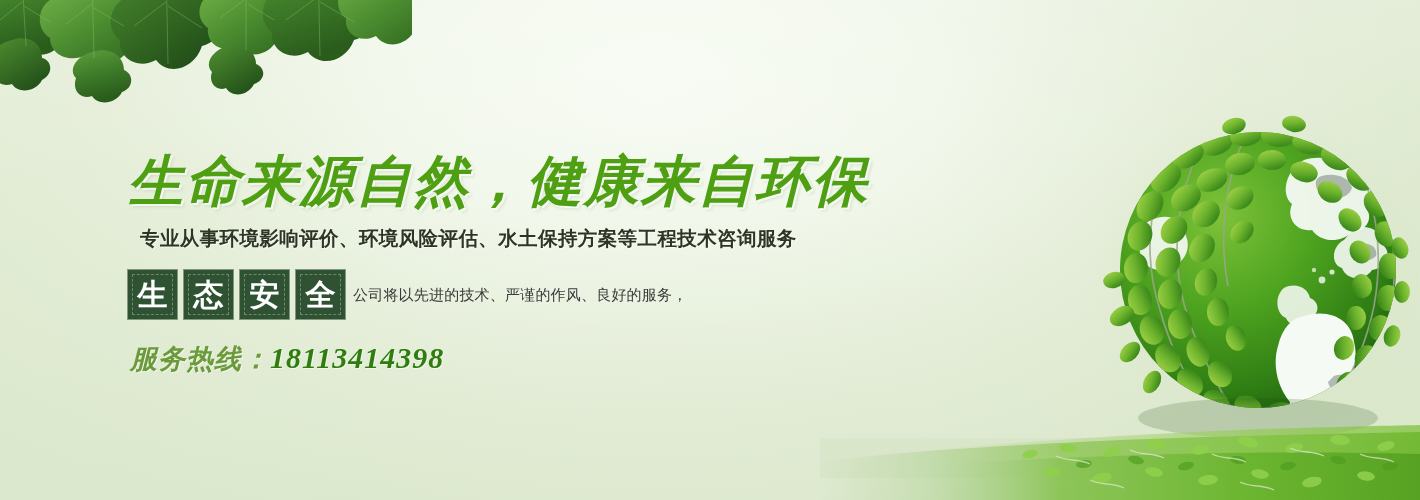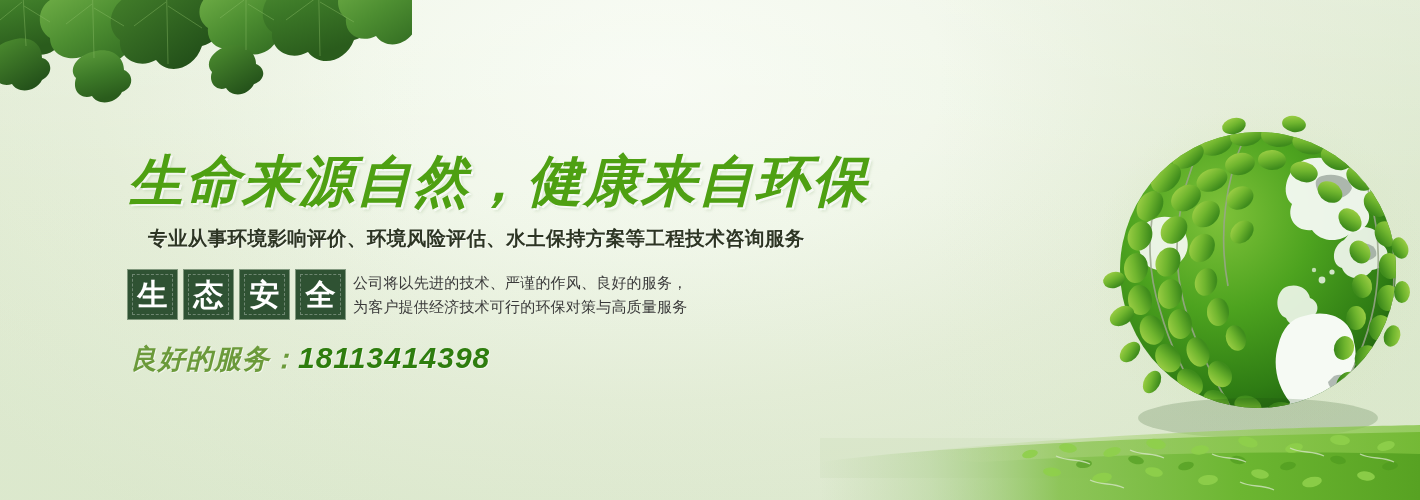--- a/index.html
+++ b/index.html
@@ -5,21 +5,21 @@
   html, body {
     margin: 0;
     padding: 0;
     background: #ffffff;
   }
   #banner {
     position: relative;
     width: 1420px;
     height: 500px;
     overflow: hidden;
-    font-family: Liberation Sans, sans-serif;
+    font-family: Liberation Serif, serif;
     
     background:
       radial-gradient(ellipse 900px 520px at 46% 16%, #f7fbf3 0%, #f1f7ea 32%, #e6eeda 62%, #dce7ce 100%),
       linear-gradient(160deg, #eef4e6 0%, #e9f1df 40%, #dfe9d2 100%);
   }
   
   #bg-vignette {
     position: absolute;
     inset: 0;
     background:
@@ -70,21 +70,21 @@
     font-weight: 700;
     font-style: italic;
     letter-spacing: 2px;
     color: #4ea012;
     line-height: 1.08;
     margin: 0;
     white-space: nowrap;
     text-shadow: 2px 2px 0 rgba(255,255,255,0.75), 3px 3px 3px rgba(120,160,100,0.22);
   }
   #subtitle {
-    margin: 14px 0 0 20px;
+    margin: 14px 0 0 12px;
     font-size: 19.5px;
     font-weight: 700;
     color: #2d3524;
     letter-spacing: 0.4px;
     white-space: nowrap;
     text-shadow: 1px 1px 0 rgba(255,255,255,0.6);
   }
 
   #midrow {
     display: flex;
@@ -424,24 +424,23 @@
 
       <div id="stamps">
         <div class="stamp">生</div>
         <div class="stamp">态</div>
         <div class="stamp">安</div>
         <div class="stamp">全</div>
       </div>
 
       <div id="tagline">
         <div>公司将以先进的技术、严谨的作风、良好的服务，</div>
-        <div>为客户提供经济技术可行的环保对策与高质量服务</div>
       </div>
 
     </div>
 
     <div id="hotline">
-      <span id="hotline-label">良好的服务：</span><span id="hotline-number">18113414398</span>
+      <span id="hotline-label">服务热线：</span><span id="hotline-number">18113414398</span>
     </div>
 
   </div>
 
 </div>
 
 </body></html>

